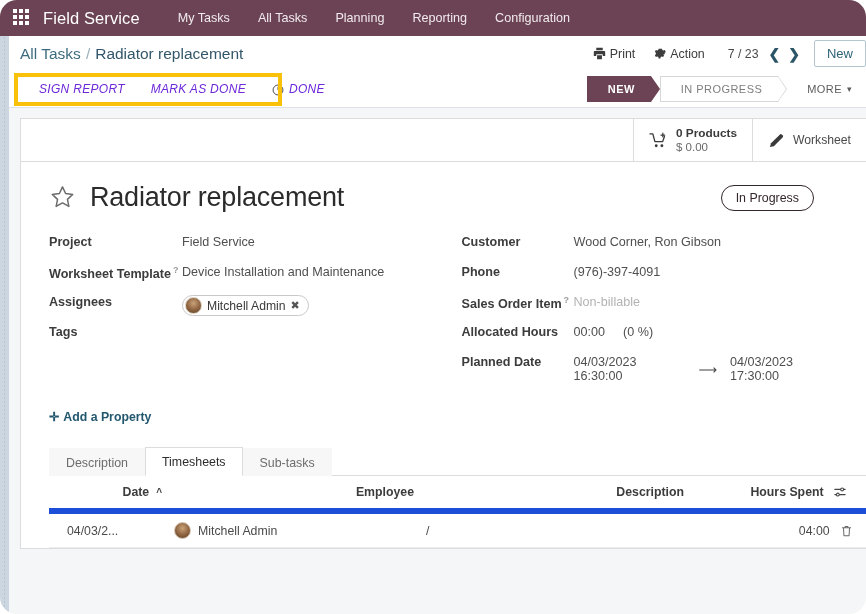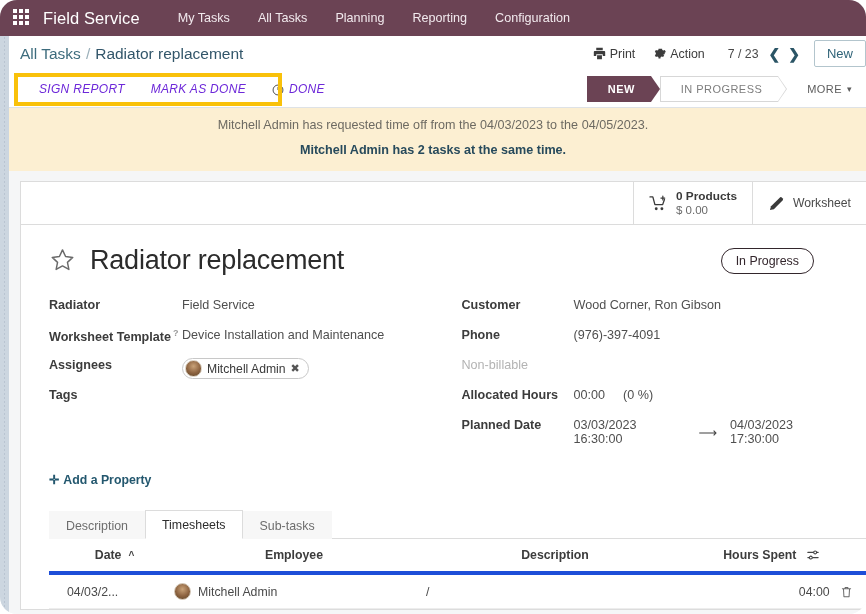--- a/index.html
+++ b/index.html
@@ -430,23 +430,23 @@
     border-color: #dcdcdc;
     border-bottom: 1px solid #ffffff;
   }
 
   
   .grid-table { width: 100%; border-collapse: collapse; background: #fff; }
   .grid-table th {
     font-size: 12.3px;
     font-weight: bold;
     color: #3c3c3c;
-    text-align: center;
+    text-align: right;
     padding: 9px 6px 9px 6px;
-    border-bottom: 4px solid #1d4ed8;
+    border-bottom: 6px solid #1d4ed8;
     background: #fff;
     white-space: nowrap;
   }
   .grid-table td {
     font-size: 12.3px;
     color: #4a4a4a;
     padding: 8px 6px;
     border-bottom: 1px solid #ededed;
     white-space: nowrap;
   }
@@ -547,24 +547,20 @@
           <span>IN PROGRESS</span>
         </div>
         <div class="st more">
           <span>MORE</span>
           <span style="margin-left:5px;font-size:9px;">▾</span>
         </div>
       </div>
     </div>
   </div>
 
-  <div class="banner">
-    <div class="banner-line1">Mitchell Admin has requested time off from the 04/03/2023 to the 04/05/2023.</div>
-    <div class="banner-line2">Mitchell Admin has 2 tasks at the same time.</div>
-  </div>
 
   <div class="left-strip">
       <div class="dots"></div>
     </div>
 
   <div class="sheet-wrap">
     <div class="sheet">
 
       <div class="smart-row">
         <div class="smart-btn">
@@ -603,21 +599,21 @@
             <span class="rec-title">Radiator replacement</span>
           </div>
           <div class="badge-pill">In Progress</div>
         </div>
 
         <div class="fields">
 
           <div class="col col-left">
 
             <div class="frow">
-              <div class="flabel">Radiator</div>
+              <div class="flabel">Project</div>
               <div class="fval">Field Service</div>
             </div>
 
             <div class="frow">
               <div class="flabel">
                 <span>Worksheet Template</span><span class="qmark">?</span>
               </div>
               <div class="fval">Device Installation and Maintenance</div>
             </div>
 
@@ -646,36 +642,39 @@
               <div class="fval">Wood Corner, Ron Gibson</div>
             </div>
 
 
             <div class="frow">
               <div class="flabel">Phone</div>
               <div class="fval">(976)-397-4091</div>
             </div>
 
             <div class="frow">
+              <div class="flabel">
+                <span>Sales Order Item</span><span class="qmark">?</span>
+              </div>
               <div class="fval muted">Non-billable</div>
             </div>
 
             <div class="frow">
               <div class="flabel">Allocated Hours</div>
               <div class="fval">
                 <span style="display:inline-block;min-width:46px;">00:00</span>
                 <span>(0 %)</span>
               </div>
             </div>
 
             <div class="frow">
               <div class="flabel">Planned Date</div>
               <div class="fval">
                 <span class="dates">
-                  <span>03/03/2023 16:30:00</span>
+                  <span>04/03/2023 16:30:00</span>
                   <span class="arrow-long">⟶</span>
                   <span>04/03/2023 17:30:00</span>
                 </span>
               </div>
             </div>
 
           </div>
         </div>
 
         <div class="add-prop">

